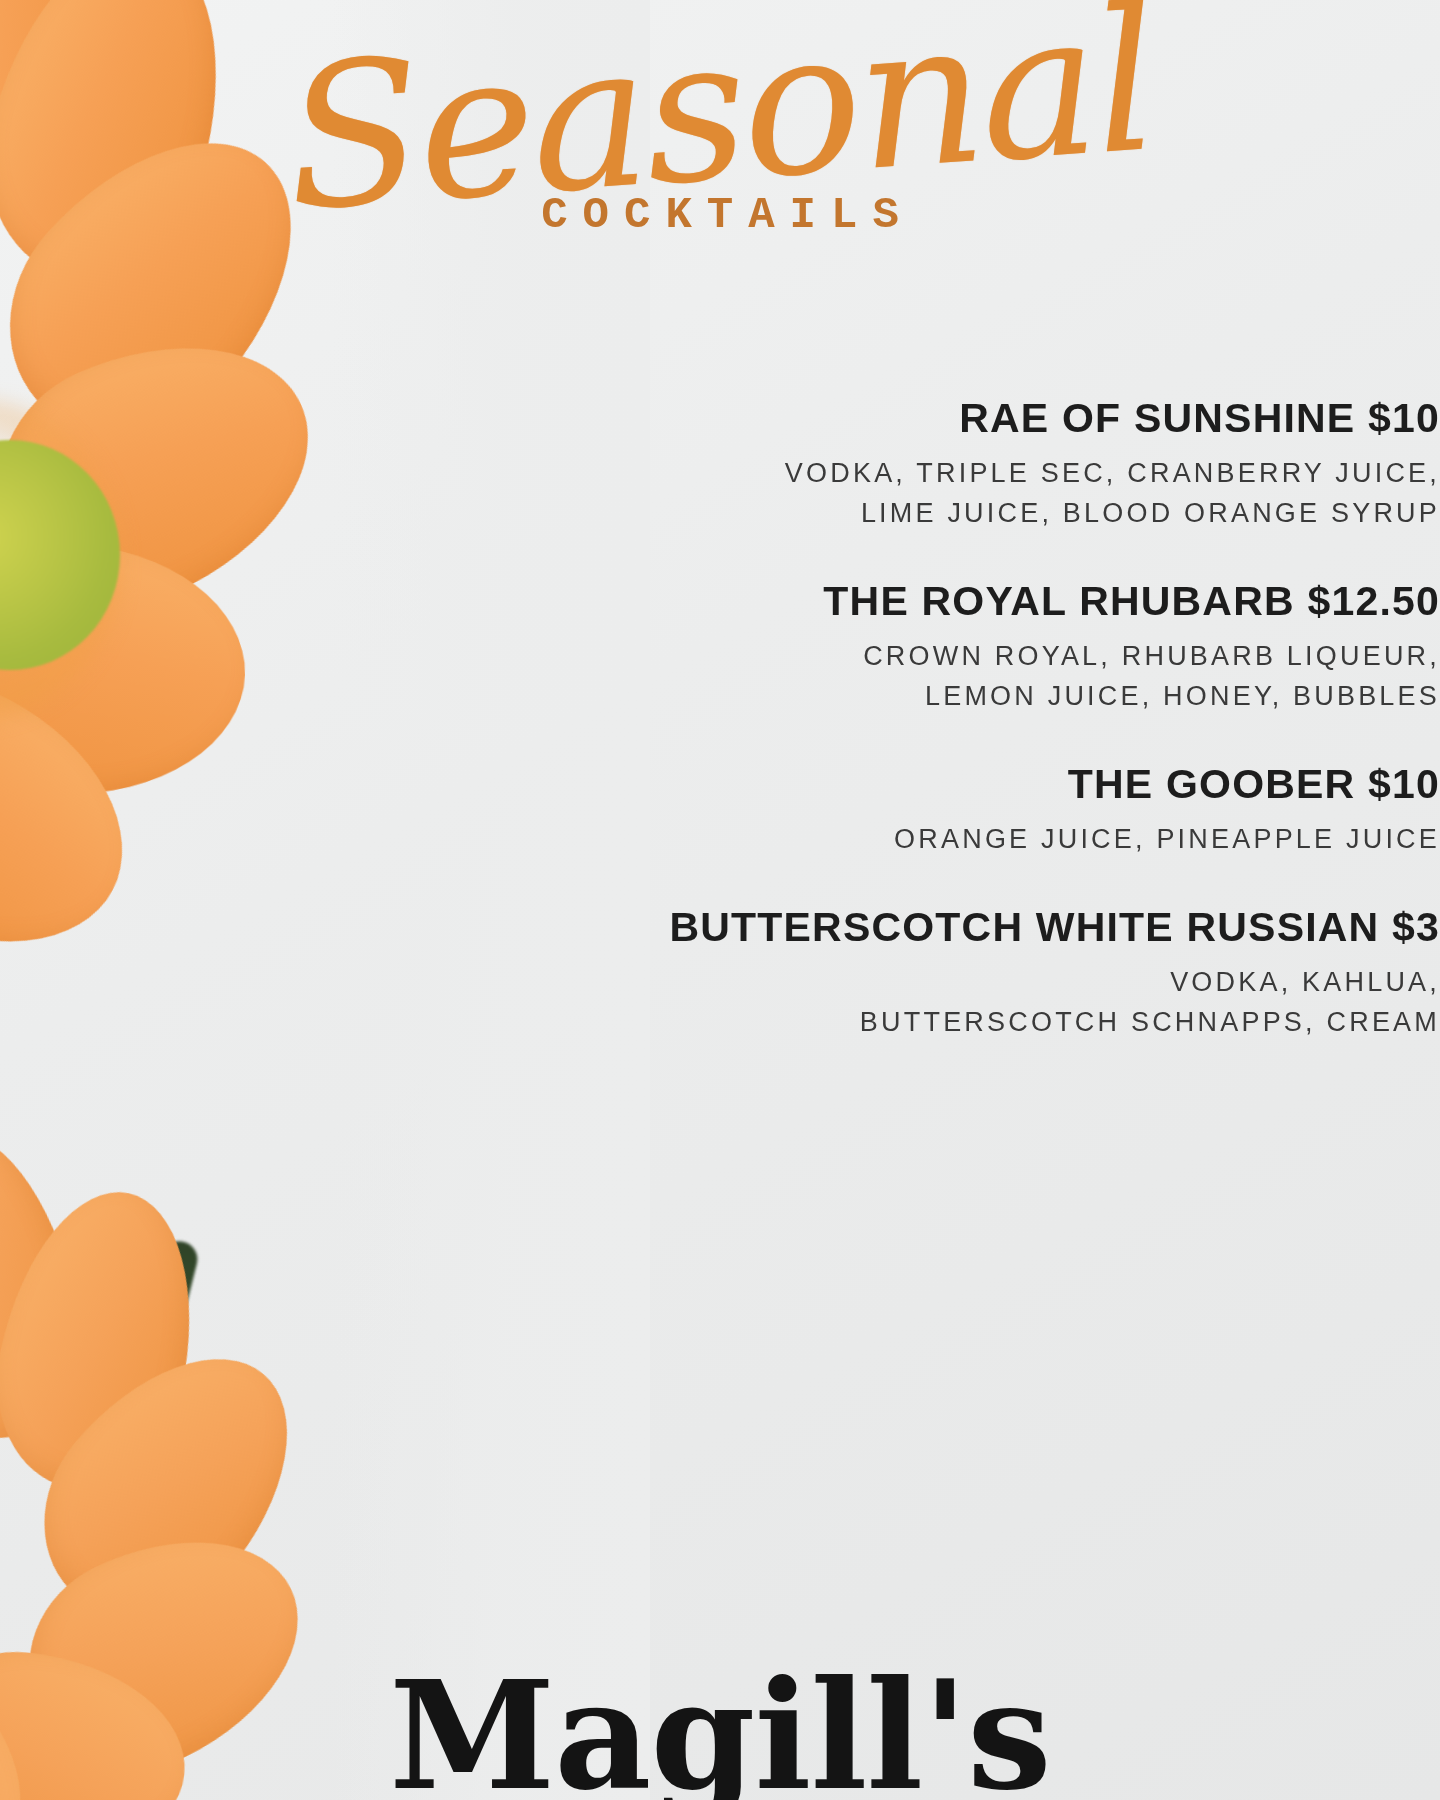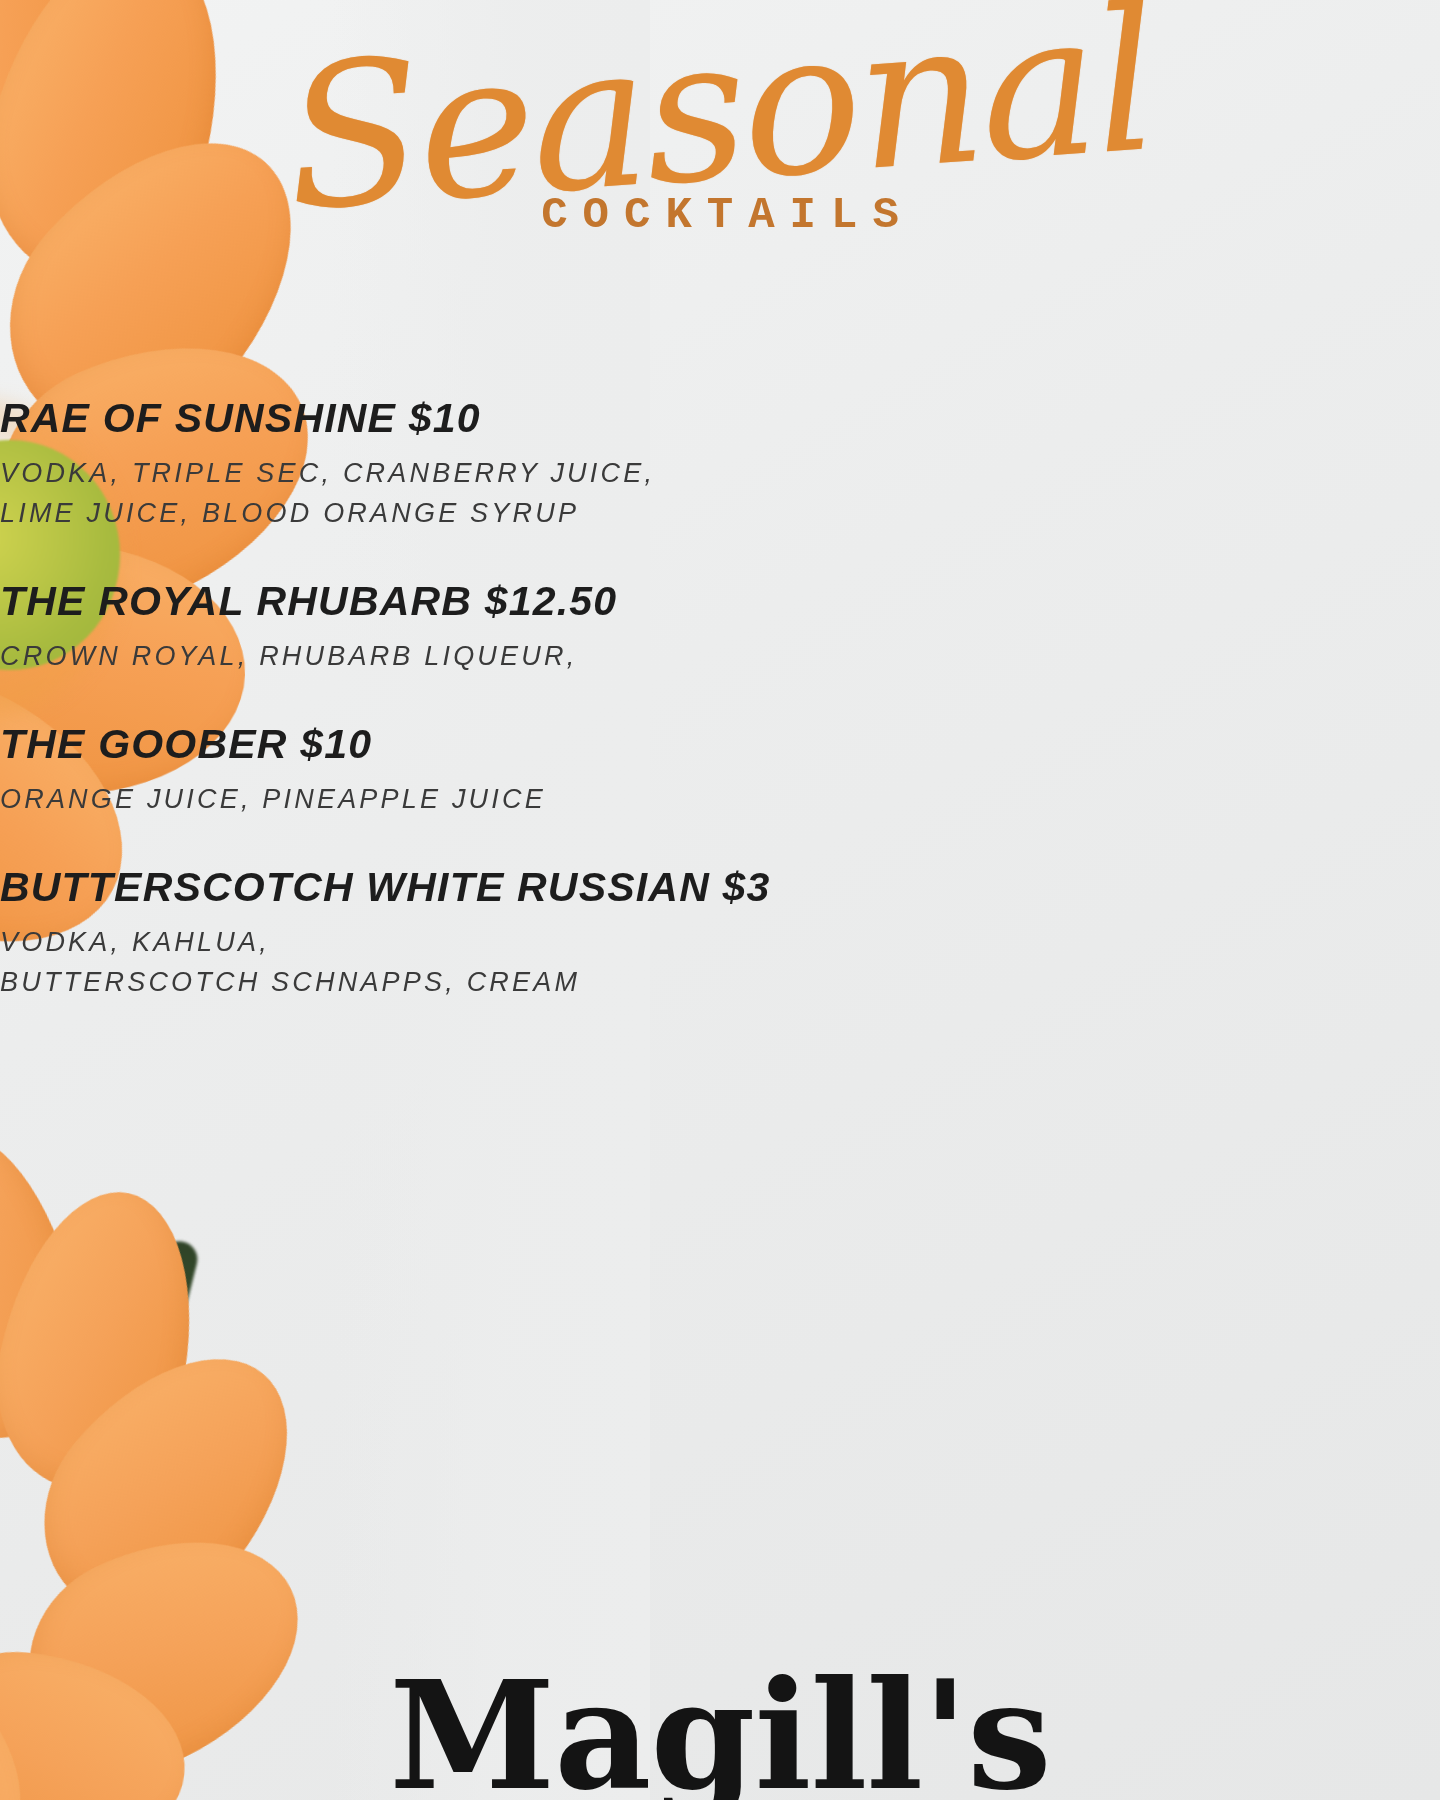--- a/index.html
+++ b/index.html
@@ -134,22 +134,21 @@
     color: #c3762e;
     text-indent: 15px;
   }
 
   
   .menu {
     position: absolute;
     left: 0;
     top: 395px;
     width: 1440px;
-    text-align: left;
-    font-style: italic;
+    text-align: right;
   }
   .item {
     margin-bottom: 44px;
   }
   .item-name {
     font-family: "Liberation Sans", sans-serif;
     font-weight: 700;
     font-size: 41px;
     letter-spacing: 1.2px;
     color: #1d1d1d;
@@ -228,20 +227,21 @@
 
     <div class="item">
       <div class="item-name">RAE OF SUNSHINE $10</div>
       <div class="item-desc-line">VODKA, TRIPLE SEC, CRANBERRY JUICE,</div>
       <div class="item-desc-line">LIME JUICE, BLOOD ORANGE SYRUP</div>
     </div>
 
     <div class="item">
       <div class="item-name">THE ROYAL RHUBARB $12.50</div>
       <div class="item-desc-line">CROWN ROYAL, RHUBARB LIQUEUR,</div>
+      <div class="item-desc-line">LEMON JUICE, HONEY, BUBBLES</div>
     </div>
 
     <div class="item">
       <div class="item-name">THE GOOBER $10</div>
       <div class="item-desc-line">ORANGE JUICE, PINEAPPLE JUICE</div>
     </div>
 
     <div class="item">
       <div class="item-name">BUTTERSCOTCH WHITE RUSSIAN $3</div>
       <div class="item-desc-line">VODKA, KAHLUA,</div>

